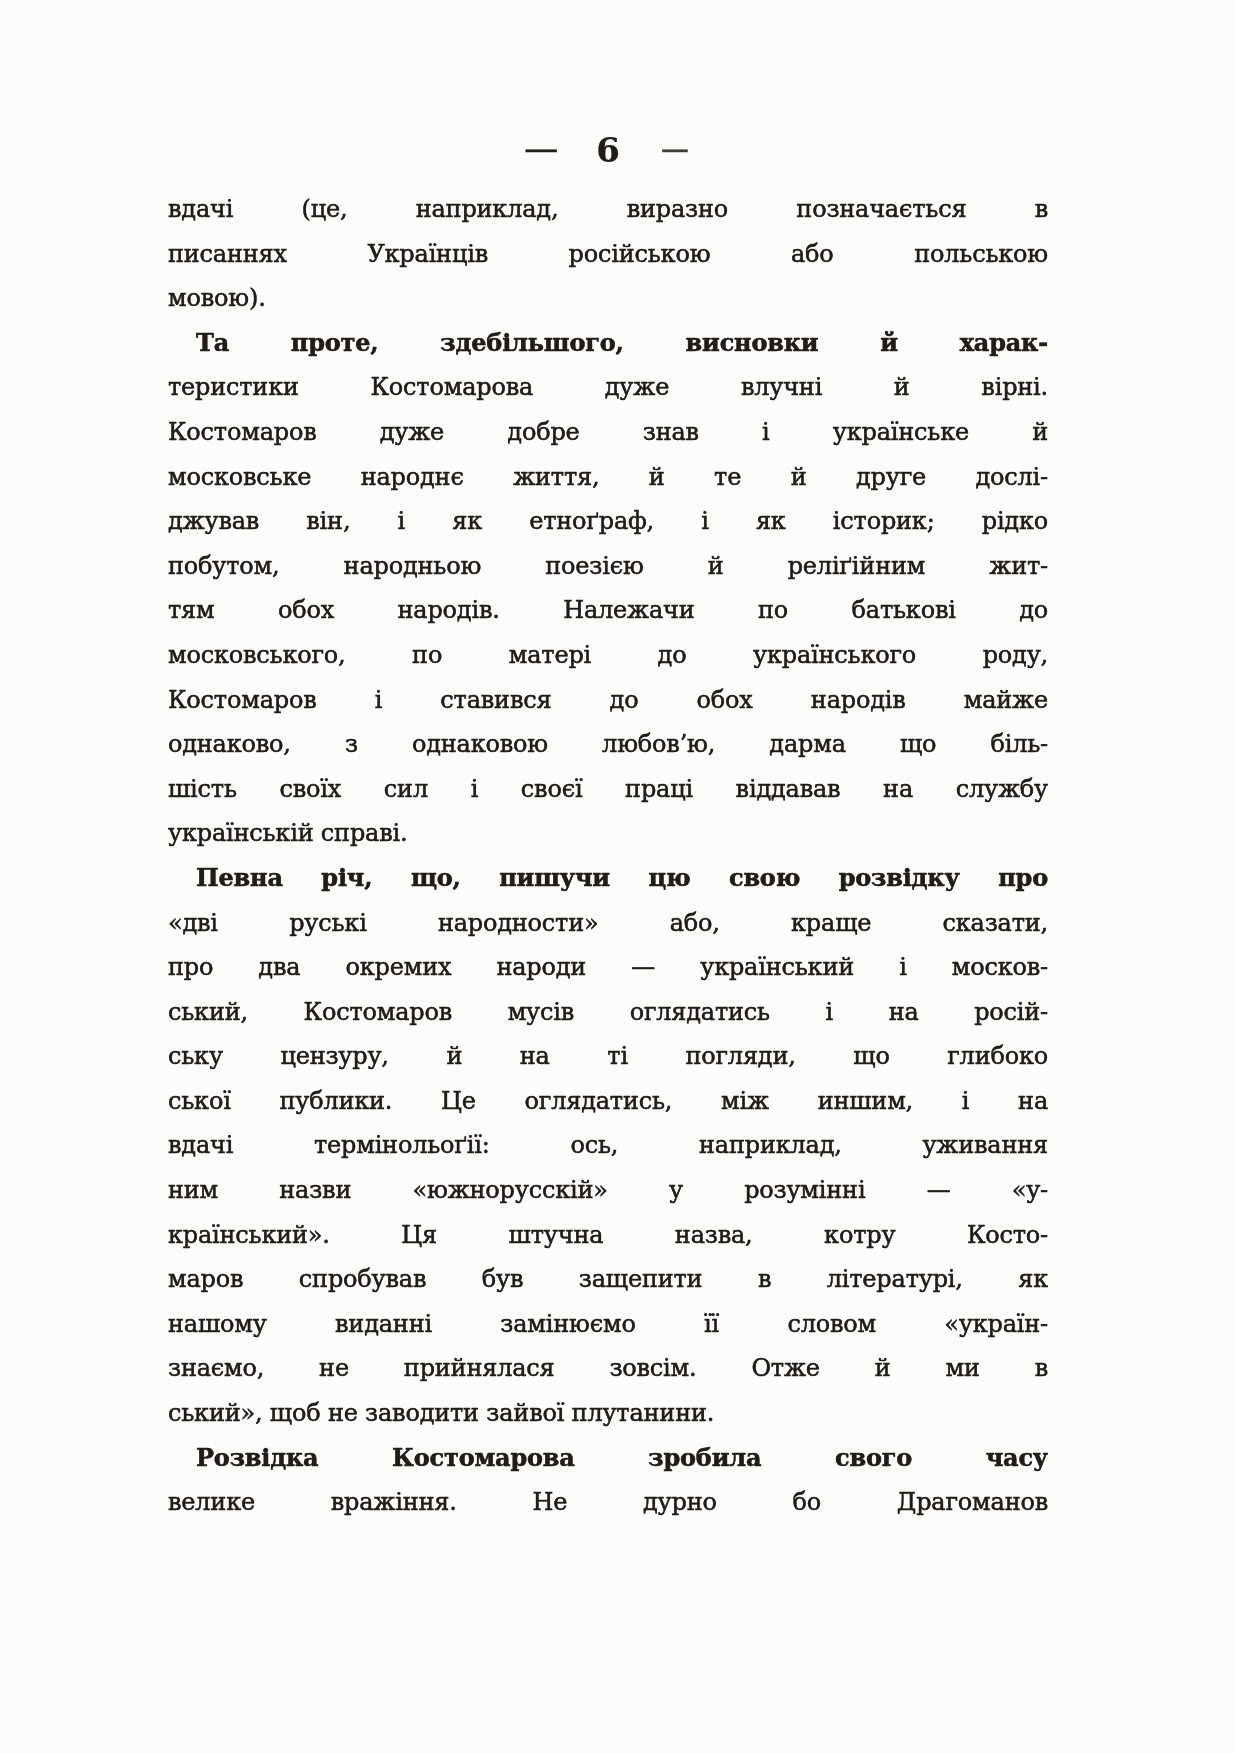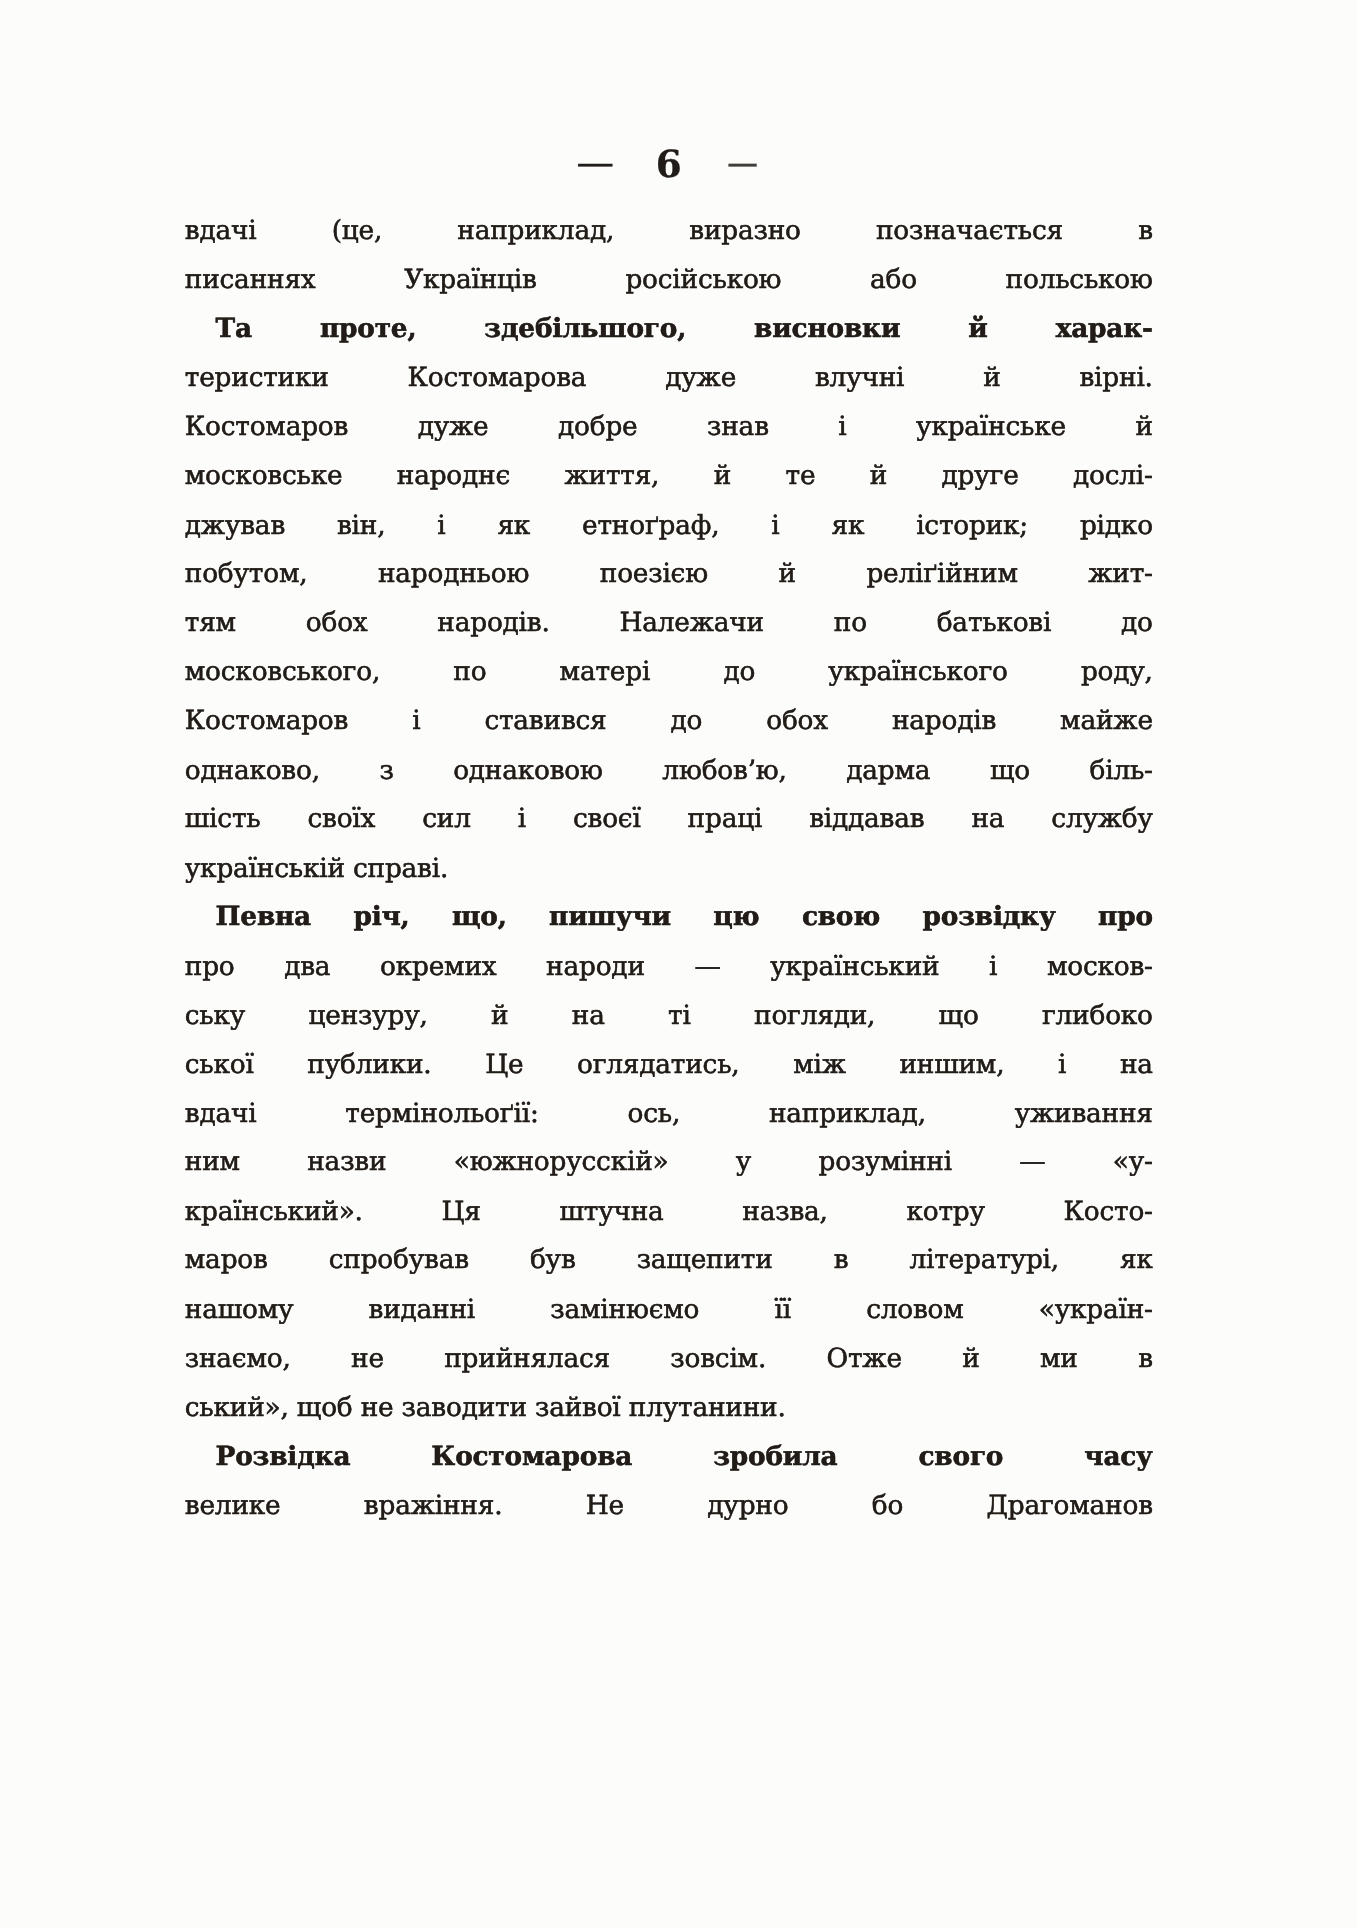--- a/index.html
+++ b/index.html
@@ -68,38 +68,41 @@
 <body>
 
 <div class="page">
   <div class="pagenum">
     <span class="dash">—</span><span class="num">6</span><span class="dash dash-r">—</span>
   </div>
   <div class="text" id="text-block">
       <div class="paragraph">
         <div class="line">вдачі (це, наприклад, виразно позначається в</div>
         <div class="line">писаннях Українців російською або польською</div>
+        <div class="line endline">мовою).</div>
       </div>
       <div class="paragraph">
         <div class="line indent">Та проте, здебільшого, висновки й харак-</div>
         <div class="line">теристики Костомарова дуже влучні й вірні.</div>
         <div class="line">Костомаров дуже добре знав і українське й</div>
         <div class="line">московське народнє життя, й те й друге дослі-</div>
         <div class="line">джував він, і як етноґраф, і як історик; рідко</div>
         <div class="line">побутом, народньою поезією й реліґійним жит-</div>
         <div class="line">тям обох народів. Належачи по батькові до</div>
         <div class="line">московського, по матері до українського роду,</div>
         <div class="line">Костомаров і ставився до обох народів майже</div>
         <div class="line">однаково, з однаковою любов’ю, дарма що біль-</div>
         <div class="line">шість своїх сил і своєї праці віддавав на службу</div>
         <div class="line endline">українській справі.</div>
       </div>
       <div class="paragraph">
         <div class="line indent">Певна річ, що, пишучи цю свою розвідку про</div>
+        <div class="line">«дві руські народности» або, краще сказати,</div>
         <div class="line">про два окремих народи — український і москов-</div>
+        <div class="line">ський, Костомаров мусів оглядатись і на росій-</div>
         <div class="line">ську цензуру, й на ті погляди, що глибоко</div>
         <div class="line">ської публики. Це оглядатись, між иншим, і на</div>
         <div class="line">вдачі термінольоґії: ось, наприклад, уживання</div>
         <div class="line">ним назви «южнорусскій» у розумінні — «у-</div>
         <div class="line">країнський». Ця штучна назва, котру Косто-</div>
         <div class="line">маров спробував був защепити в літературі, як</div>
         <div class="line">нашому виданні замінюємо її словом «україн-</div>
         <div class="line">знаємо, не прийнялася зовсім. Отже й ми в</div>
         <div class="line endline">ський», щоб не заводити зайвої плутанини.</div>
       </div>

